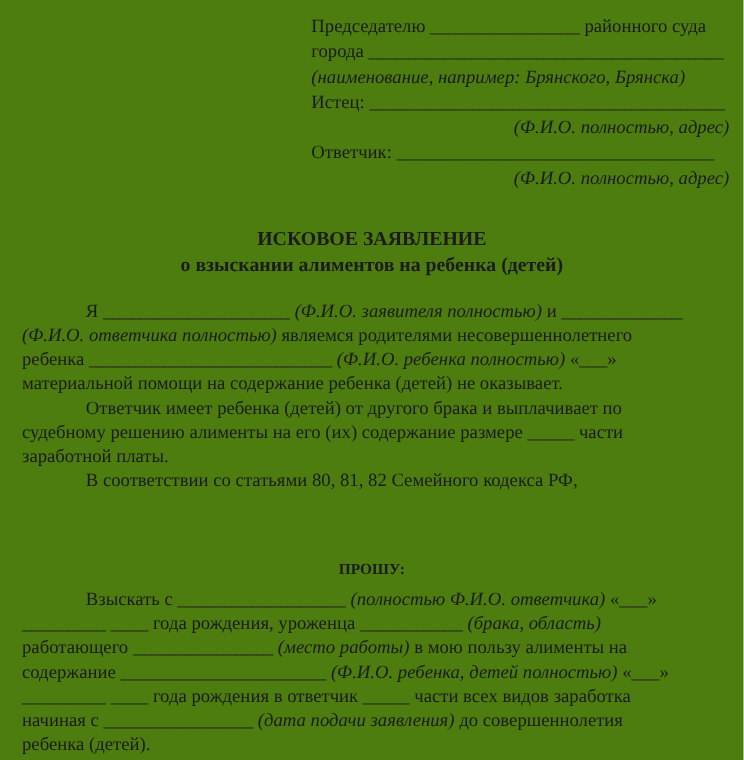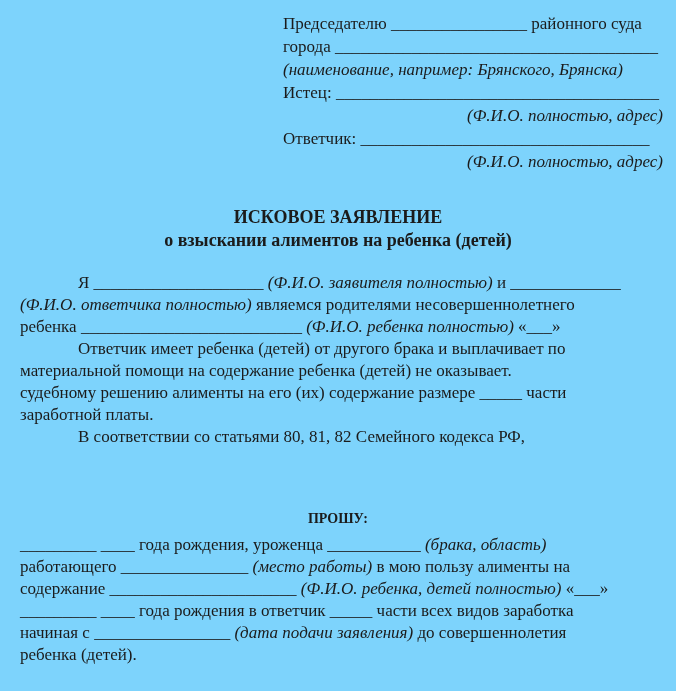--- a/index.html
+++ b/index.html
@@ -66,51 +66,52 @@
   .request-block {
     position: absolute;
     left: 20px;
     top: 534px;
     width: 642px;
   }
 </style>
 </head>
 <body>
 
-<div class="page" style="background: #7dd3fc; color: rgb(27, 27, 27);">
+<div class="page" style="background: #4d7c0f; color: rgb(27, 27, 27);">
 
   <div class="header-block">
       <div class="doc-line"><span class="seg">Председателю </span><span class="seg">________________</span><span class="seg"> районного суда</span></div>
       <div class="doc-line"><span class="seg">города </span><span class="seg">______________________________________</span></div>
       <div class="doc-line"><span class="seg italic">(наименование, например: Брянского, Брянска)</span></div>
       <div class="doc-line"><span class="seg">Истец: </span><span class="seg">______________________________________</span></div>
       <div class="doc-line right"><span class="seg italic">(Ф.И.О. полностью, адрес)</span></div>
       <div class="doc-line"><span class="seg">Ответчик: </span><span class="seg">__________________________________</span></div>
       <div class="doc-line right"><span class="seg italic">(Ф.И.О. полностью, адрес)</span></div>
     </div>
 
   <div class="title-block">
     <div class="doc-line">ИСКОВОЕ ЗАЯВЛЕНИЕ</div>
     <div class="doc-line">о взыскании алиментов на ребенка (детей)</div>
   </div>
 
   <div class="body-block">
       <div class="doc-line indent"><span class="seg">Я </span><span class="seg">____________________</span><span class="seg"> </span><span class="seg italic">(Ф.И.О. заявителя полностью)</span><span class="seg"> и </span><span class="seg">_____________</span></div>
       <div class="doc-line"><span class="seg italic">(Ф.И.О. ответчика полностью)</span><span class="seg"> являемся родителями несовершеннолетнего</span></div>
       <div class="doc-line"><span class="seg">ребенка </span><span class="seg">__________________________</span><span class="seg"> </span><span class="seg italic">(Ф.И.О. ребенка полностью)</span><span class="seg"> «___»</span></div>
+      <div class="doc-line"><span class="seg">материальной помощи на содержание ребенка (детей) не оказывает.</span></div>
       <div class="doc-line indent"><span class="seg">Ответчик имеет ребенка (детей) от другого брака и выплачивает по</span></div>
-      <div class="doc-line"><span class="seg">материальной помощи на содержание ребенка (детей) не оказывает.</span></div>
       <div class="doc-line"><span class="seg">судебному решению алименты на его (их) содержание размере </span><span class="seg">_____</span><span class="seg"> части</span></div>
       <div class="doc-line"><span class="seg">заработной платы.</span></div>
       <div class="doc-line indent"><span class="seg">В соответствии со статьями 80, 81, 82 Семейного кодекса РФ,</span></div>
     </div>
 
   <div class="request-heading">ПРОШУ:</div>
 
   <div class="request-block">
+      <div class="doc-line indent"><span class="seg">Взыскать с </span><span class="seg">__________________</span><span class="seg"> </span><span class="seg italic">(полностью Ф.И.О. ответчика)</span><span class="seg"> «___»</span></div>
       <div class="doc-line"><span class="seg">_________</span><span class="seg"> </span><span class="seg">____</span><span class="seg"> года рождения, уроженца </span><span class="seg">___________</span><span class="seg"> </span><span class="seg italic">(брака, область)</span></div>
       <div class="doc-line"><span class="seg">работающего </span><span class="seg">_______________</span><span class="seg"> </span><span class="seg italic">(место работы)</span><span class="seg"> в мою пользу алименты на</span></div>
       <div class="doc-line"><span class="seg">содержание </span><span class="seg">______________________</span><span class="seg"> </span><span class="seg italic">(Ф.И.О. ребенка, детей полностью)</span><span class="seg"> «___»</span></div>
       <div class="doc-line"><span class="seg">_________</span><span class="seg"> </span><span class="seg">____</span><span class="seg"> года рождения в ответчик </span><span class="seg">_____</span><span class="seg"> части всех видов заработка</span></div>
       <div class="doc-line"><span class="seg">начиная с </span><span class="seg">________________</span><span class="seg"> </span><span class="seg italic">(дата подачи заявления)</span><span class="seg"> до совершеннолетия</span></div>
       <div class="doc-line"><span class="seg">ребенка (детей).</span></div>
     </div>
 
 </div>
 

